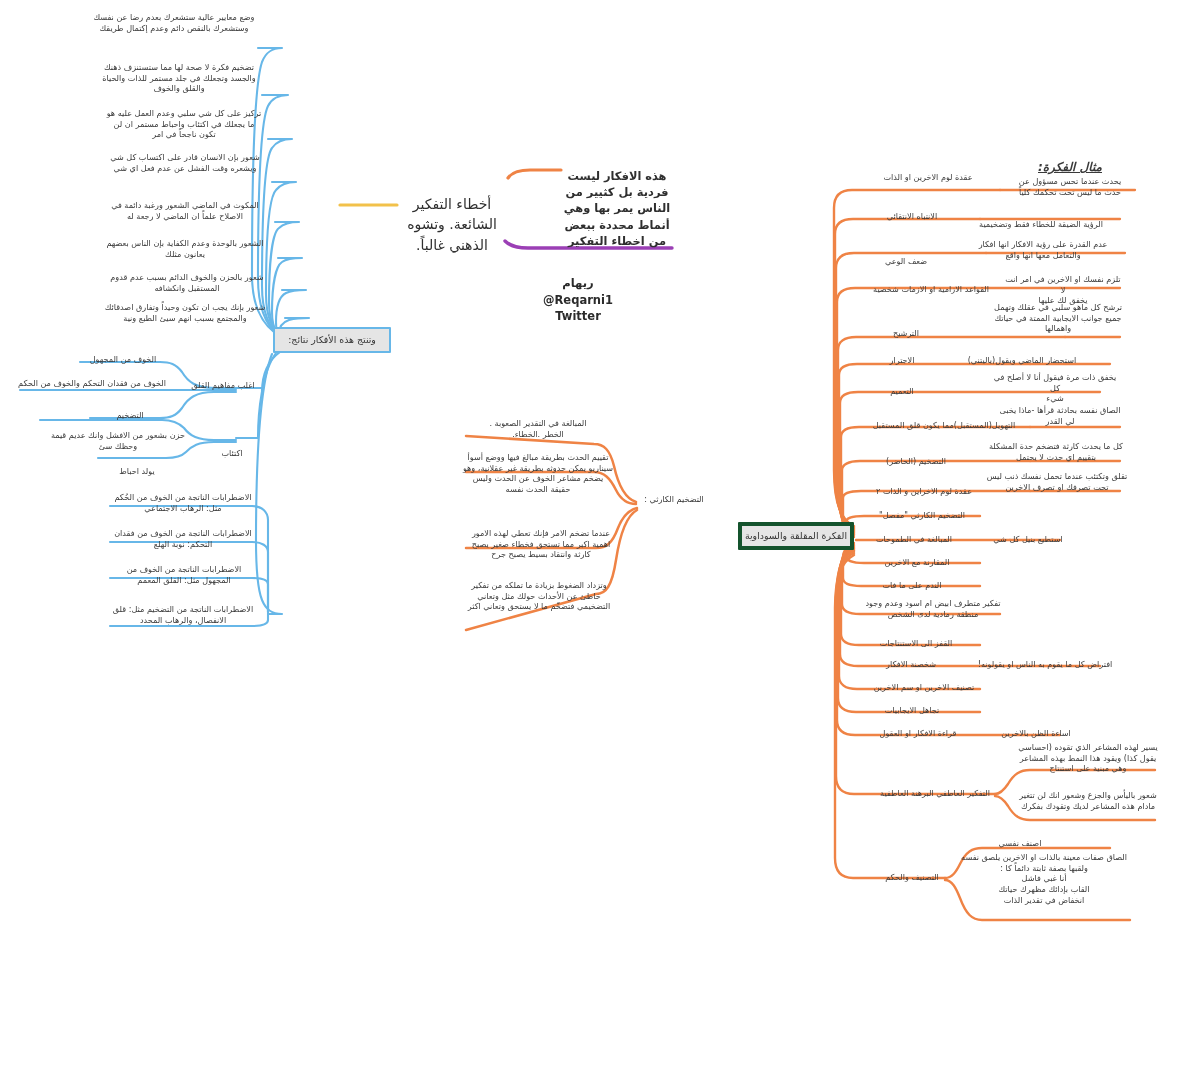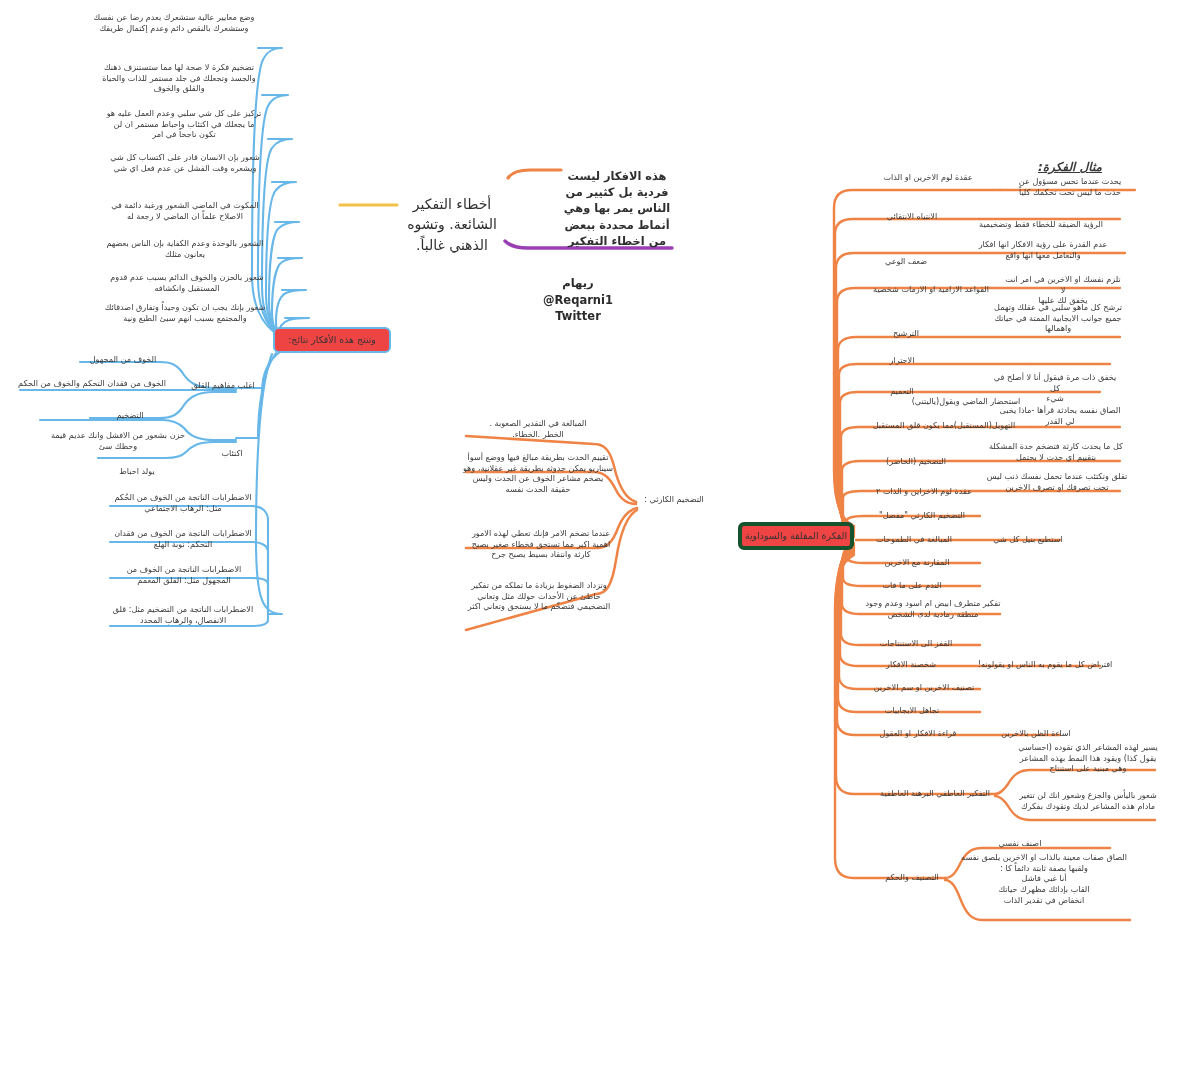--- a/index.html
+++ b/index.html
@@ -16,21 +16,21 @@
     line-height:1.32;text-align:center;white-space:normal;
     direction:rtl;background:transparent;
   }
   .t-sm{font-size:8.1px;}
   .t-md{font-size:12px;font-style:italic;}
 
   
   .pill{
     position:absolute;box-sizing:border-box;
     display:flex;align-items:center;justify-content:center;
-    background:#ef4444;border-radius:6px;text-align:center;
+    background:#e5e5e5;border-radius:1px;text-align:center;
     direction:rtl;line-height:1.25;
   }
   .pill-blue{border:2px solid #67b7e8;color:#333;font-size:9.4px;}
   .pill-orange{border:4px solid #14532d;color:#333;font-size:9.4px;}
   .credit{
     position:absolute;text-align:center;direction:ltr;
     font-size:11.5px;font-weight:bold;color:#2b2b2b;line-height:1.45;
   }
   .head-note{
     position:absolute;text-align:center;direction:rtl;
@@ -218,21 +218,21 @@
   <div class="txt t-sm" style="left:862px;top:284px;width:138px;">القواعد الازامية او الازمات شخصية</div>
   <div class="txt t-sm" style="left:1002px;top:274px;width:122px;white-space:pre-line;">تلزم نفسك او الاخرين  في امر انت لا
 يخفق لك عليها</div>
 
   <div class="txt t-sm" style="left:862px;top:328px;width:88px;">الترشيح</div>
   <div class="txt t-sm" style="left:992px;top:302px;width:132px;white-space:pre-line;">ترشح كل ماهو سلبي في عقلك وتهمل
 جميع جوانب الايجابية الممتة في حياتك
 واهمالها</div>
 
   <div class="txt t-sm" style="left:862px;top:355px;width:80px;">الاجترار</div>
-  <div class="txt t-sm" style="left:886px;top:355px;width:160px;margin-top:41px;">استحضار الماضي ويقول(ياليتني)</div>
+  <div class="txt t-sm" style="left:942px;top:355px;width:160px;">استحضار الماضي ويقول(ياليتني)</div>
 
   <div class="txt t-sm" style="left:862px;top:386px;width:80px;">التعميم</div>
   <div class="txt t-sm" style="left:990px;top:372px;width:130px;white-space:pre-line;">يخفق ذات مرة  فيقول أنا لا أصلح في كل
 شيء</div>
 
   <div class="txt t-sm" style="left:862px;top:420px;width:164px;">التهويل(المستقبل)مما يكون قلق المستقبل</div>
   <div class="txt t-sm" style="left:990px;top:405px;width:140px;white-space:pre-line;">الصاق نفسه  بحادثة قرأها -ماذا يخبى
 لي القدر</div>
 
   <div class="txt t-sm" style="left:862px;top:456px;width:108px;">التضخيم (الحاضر)</div>

